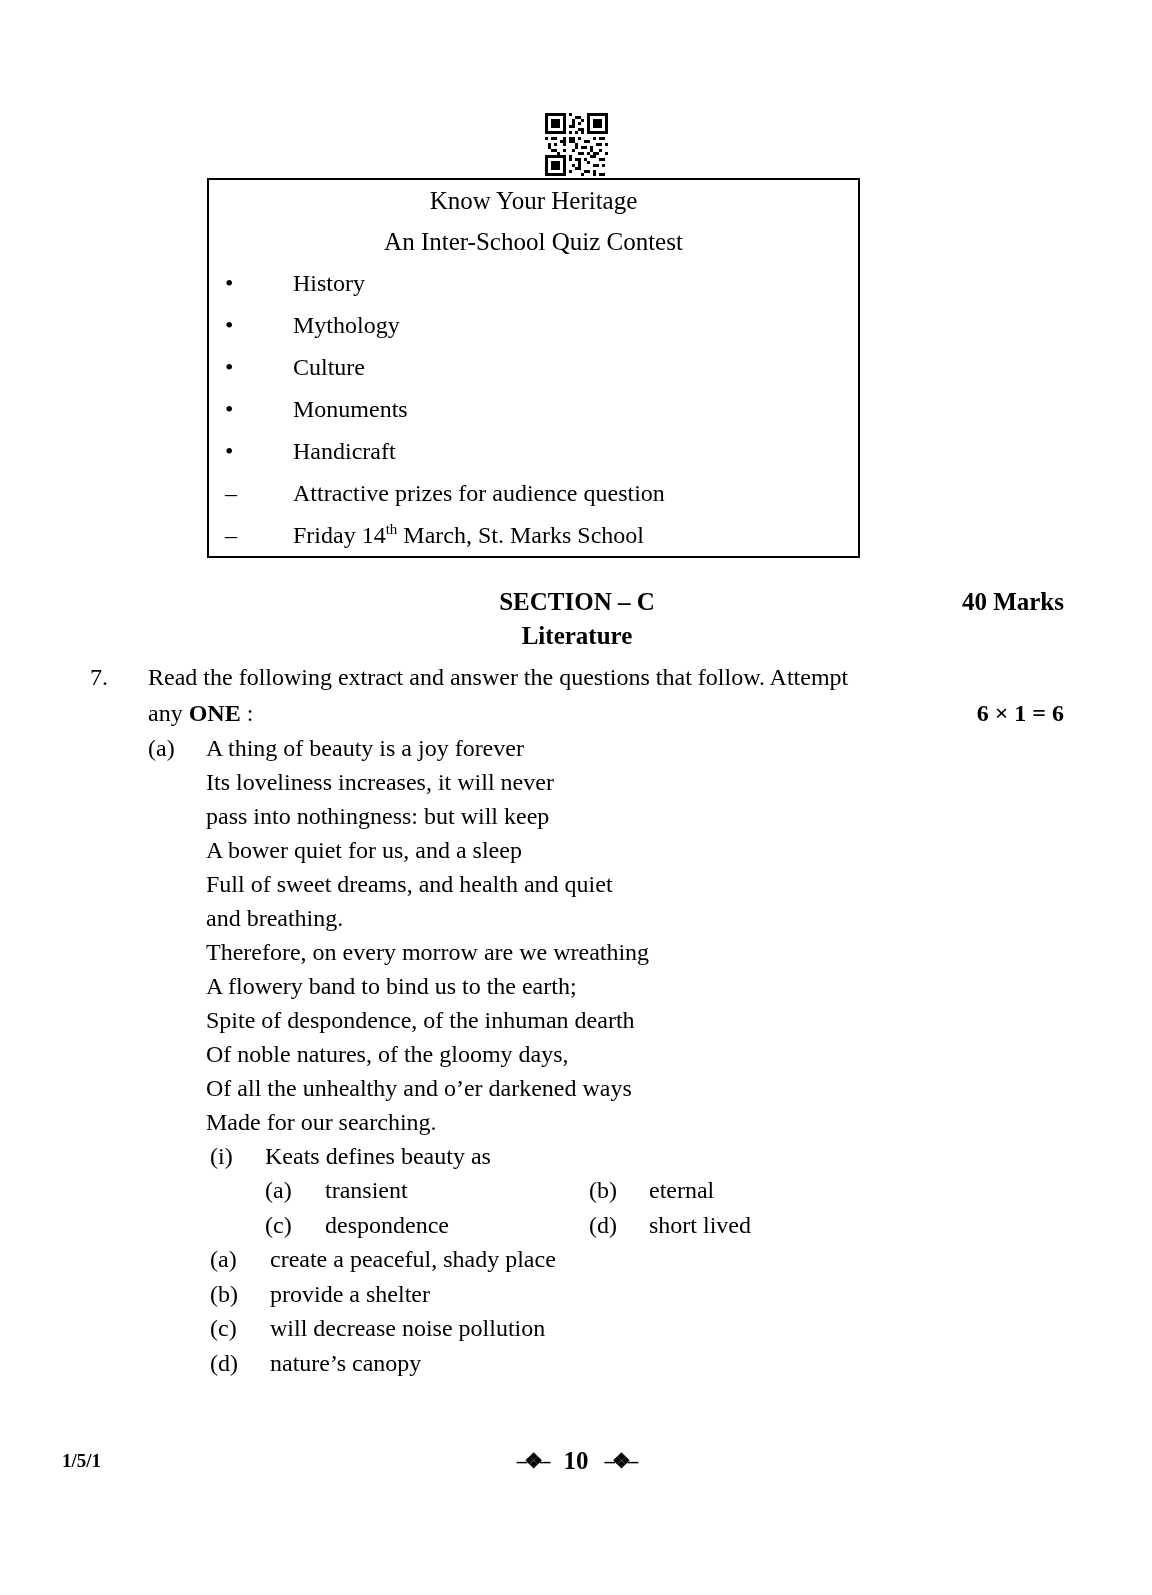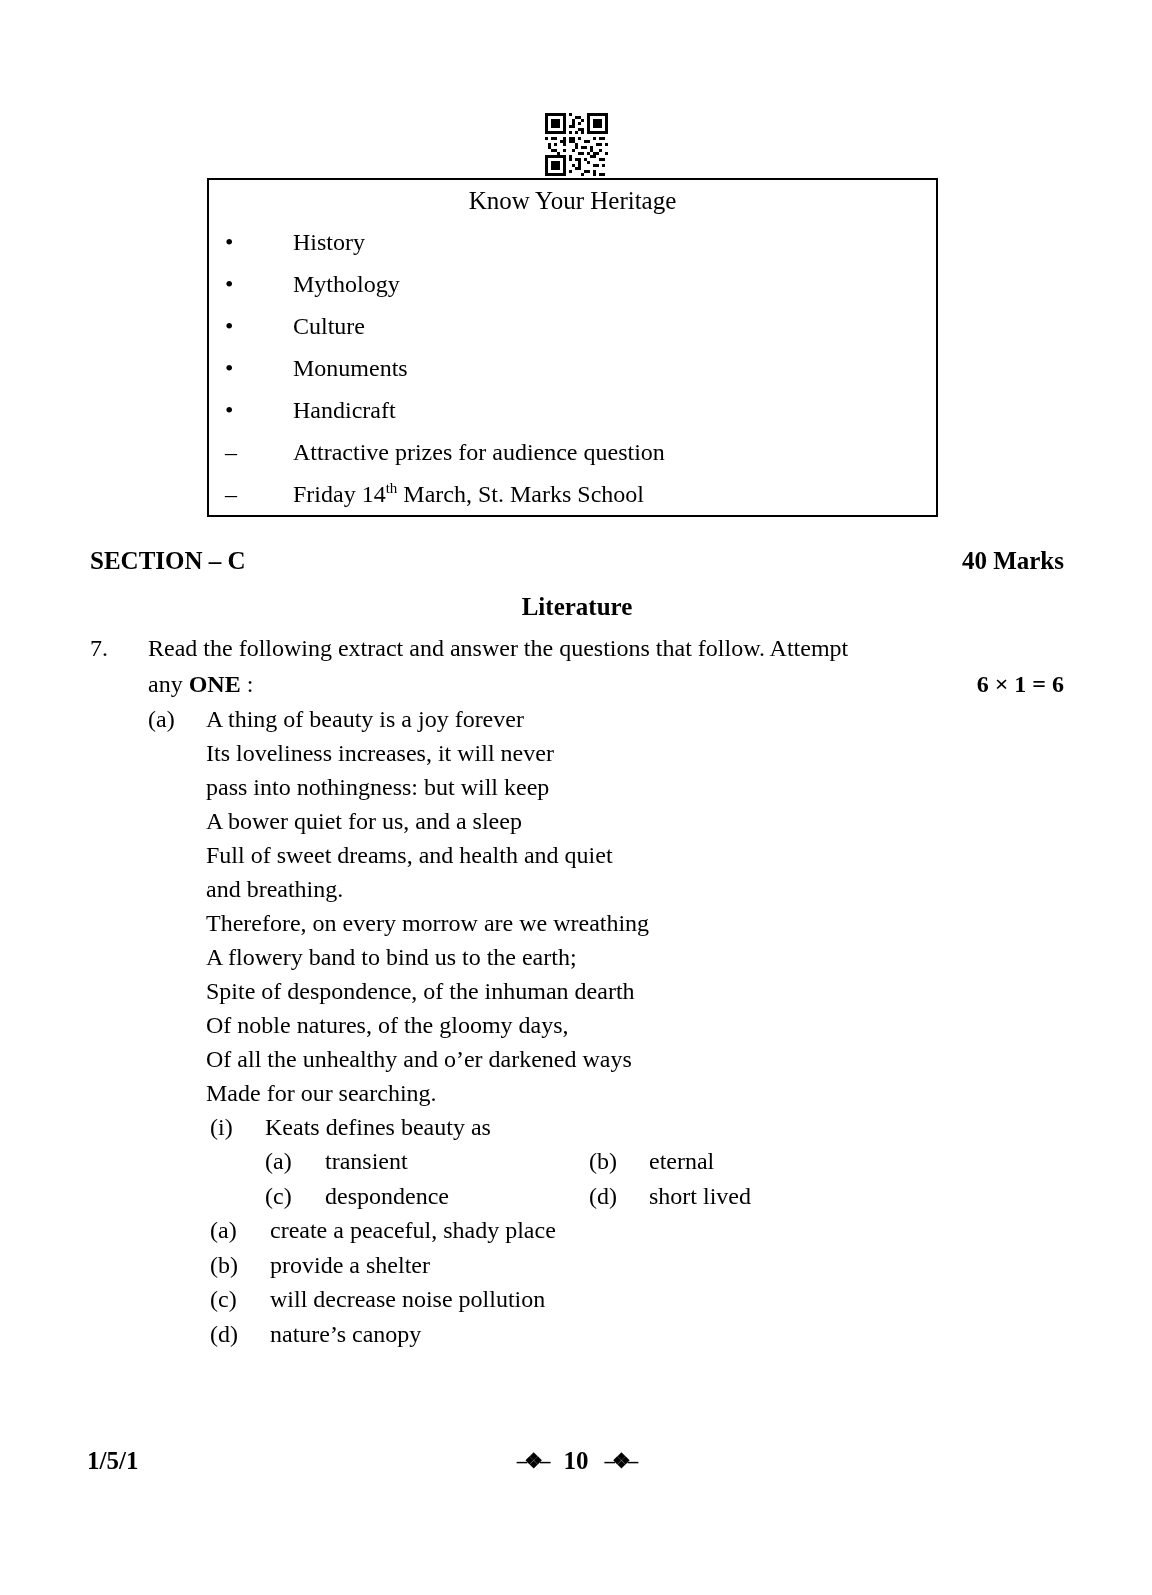--- a/index.html
+++ b/index.html
@@ -9,31 +9,31 @@
     font-family:"Liberation Serif","DejaVu Serif",serif;
     font-size:24px;
     position:relative;overflow:hidden;
   }
   
   .qr-wrap{margin:113px auto 0;width:63px;height:63px}
   .qr-wrap svg{display:block;width:63px;height:63px;shape-rendering:crispEdges}
 
   
   .nbox{
-    margin:2px 0 0 207px;width:731px;box-sizing:border-box;
+    margin:2px 0 0 207px;width:653px;box-sizing:border-box;
     border:2px solid #000;
   }
   .nbox-title{text-align:center;line-height:41px;font-size:25px}
   .nrow{display:flex;padding-left:16px;line-height:42px}
   .nmark{width:68px}
   .ntext{flex:1}
   sup{font-size:15px;vertical-align:super;line-height:0}
 
   
-  .sec-row{margin:27px 88px 12px 90px;position:relative;text-align:left;
+  .sec-row{margin:27px 88px 0 90px;position:relative;text-align:center;
            font-weight:bold;line-height:34px;font-size:25px}
   .sec-marks{position:absolute;right:0;top:0}
   .lit-row{margin:0 88px 0 90px;text-align:center;font-weight:bold;
            line-height:34px;font-size:25px}
 
   
   .main{padding:6px 88px 0 90px}
   .q-row{display:flex}
   .q-num{width:58px;line-height:36px}
   .q-body{flex:1;line-height:36px}
@@ -51,21 +51,21 @@
   .subq-body{flex:1;line-height:34px}
   .opt-grid{display:flex}
   .opt-cell{display:flex;width:324px;line-height:34.5px}
   .opt-cell.c2{width:auto;flex:1}
   .opt-row{display:flex;line-height:34.5px}
   .opt-label{width:60px}
   .opt-text{flex:1}
 
   
   .footer{position:absolute;top:1443px;left:0;width:100%;height:36px}
-  .paper-code{position:absolute;left:87px;top:0;font-weight:bold;font-size:25px;line-height:36px}
+  .paper-code{position:absolute;left:62px;top:0;font-weight:bold;font-size:19px;line-height:36px}
   .page-num-wrap{display:flex;justify-content:center;align-items:center;
                  gap:16px;line-height:36px}
   .pnum{font-weight:bold;font-size:25px}
   .orn{font-size:21px;font-weight:bold;letter-spacing:-3px}
 </style>
 </head>
 <body>
 
 <div class="qr-wrap">
   <svg viewBox="0 0 21 21" xmlns="http://www.w3.org/2000/svg">
@@ -135,20 +135,21 @@
         <rect x="13" y="19" width="2" height="1"></rect>
       <rect x="16" y="19" width="1" height="2"></rect>
         <rect x="18" y="20" width="2" height="1"></rect>
         <rect x="12" y="20" width="1" height="1"></rect>
     </g>
   </svg>
 </div>
 
 <div class="nbox">
   <div class="nbox-title">Know Your Heritage</div>
+  <div class="nbox-title">An Inter-School Quiz Contest</div>
 
   <div class="nrow">
     <span class="nmark">•</span>
     <span class="ntext">History</span>
   </div>
   <div class="nrow">
     <span class="nmark">•</span>
     <span class="ntext">Mythology</span>
   </div>
   <div class="nrow">

